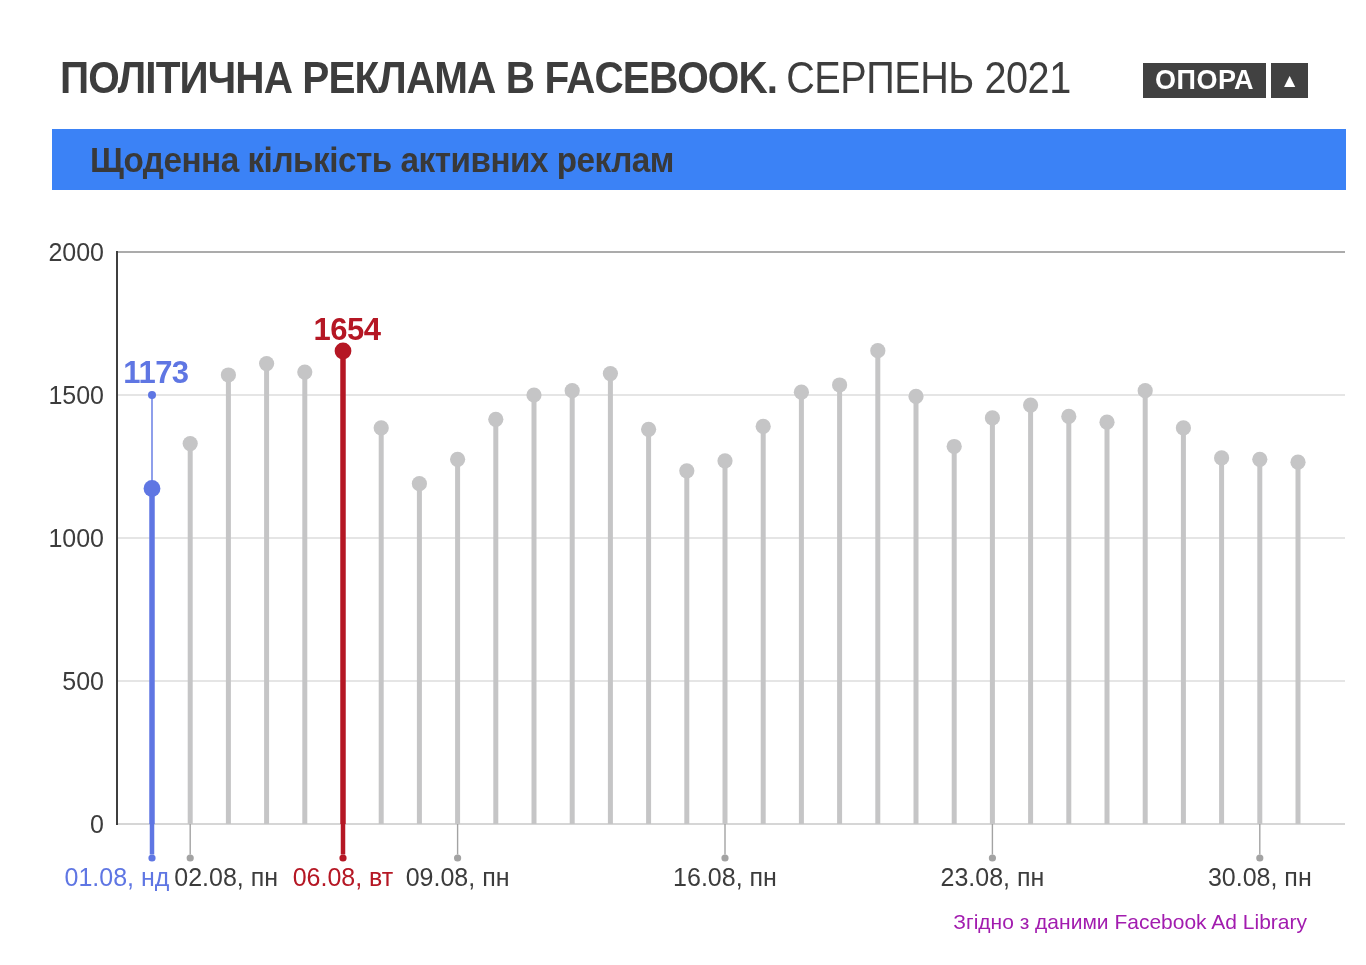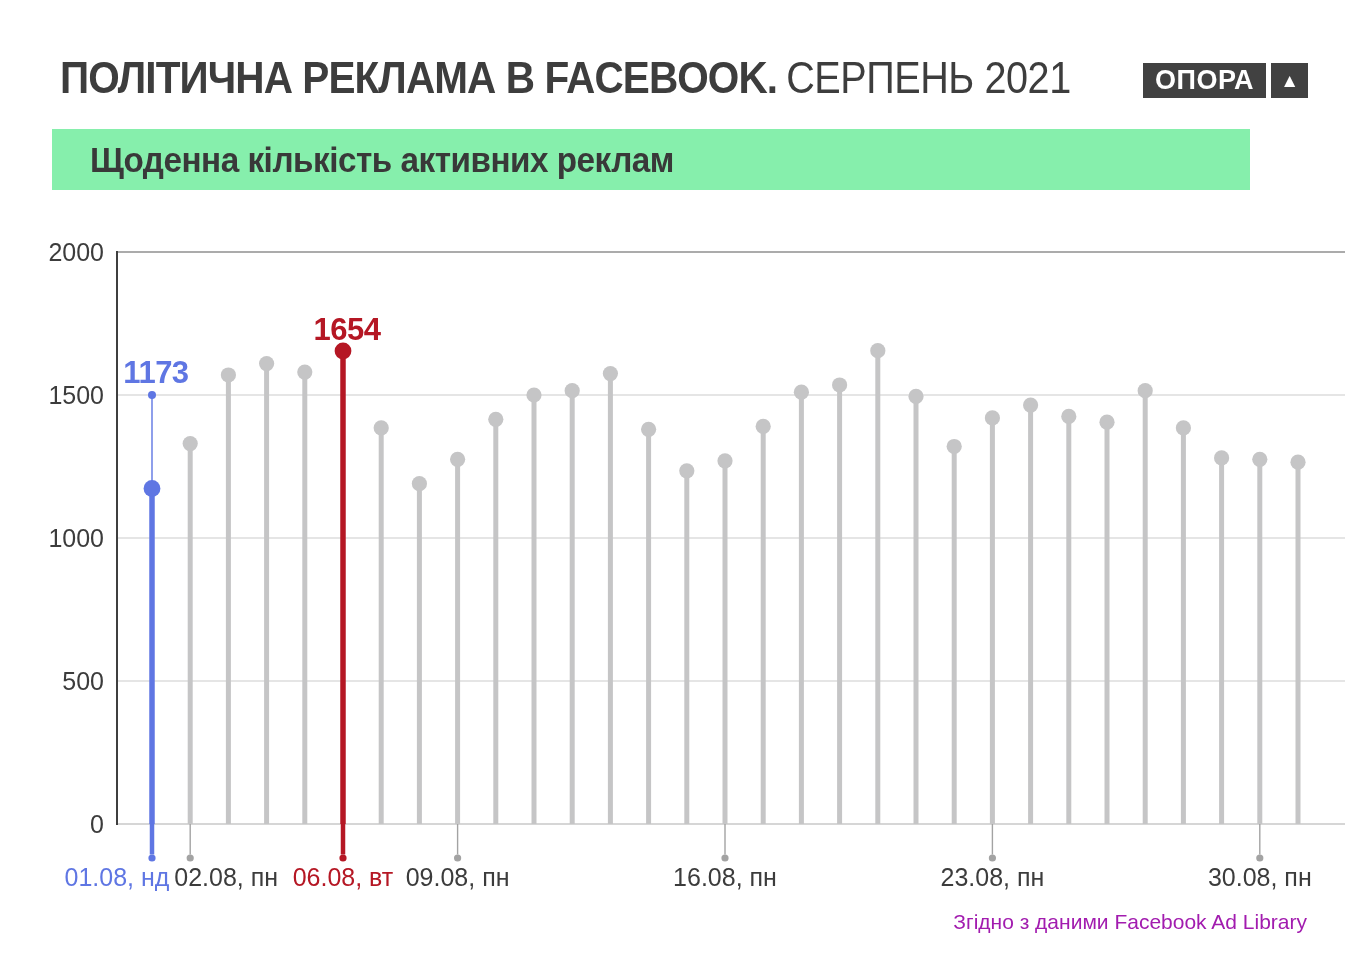--- a/index.html
+++ b/index.html
@@ -18,21 +18,21 @@
   }
   .logo-box{
     background:#414141;color:#ffffff;display:flex;align-items:center;
     padding:0 12px;font-size:27px;font-weight:700;letter-spacing:0.5px;justify-content:flex-end;
   }
   .logo-sq{
     background:#414141;width:37px;display:flex;align-items:center;justify-content:center;
     color:#ffffff;font-size:19px;
   }
   .subtitle-band{
-    position:absolute;left:52px;top:129px;width:1198px;height:61px;background:#86efac;
+    position:absolute;left:52px;top:129px;width:1294px;height:61px;background:#3b82f6;
     display:flex;align-items:center;
   }
   .subtitle-band .txt{
     display:inline-block;margin-left:38px;font-size:35px;font-weight:700;color:#393939;
     transform:scaleX(0.95);transform-origin:left center;letter-spacing:-0.5px;white-space:nowrap;
   }
   svg.chart{position:absolute;left:0;top:0;}
   svg text{font-family:"Liberation Sans",sans-serif;}
   .ylab{font-size:25px;fill:#3c3c3c;}
   .xlab{font-size:25px;}

